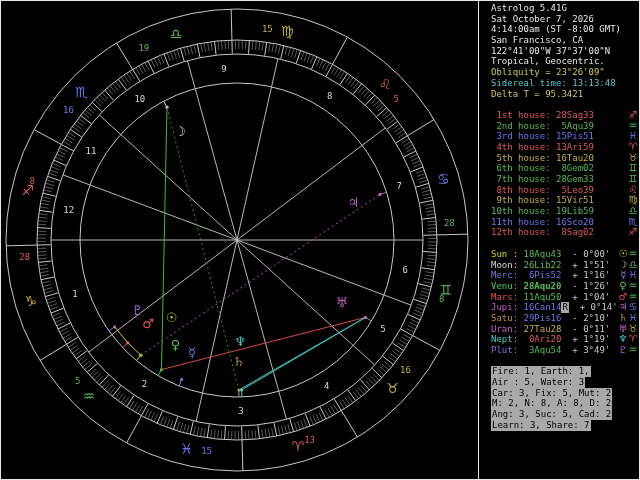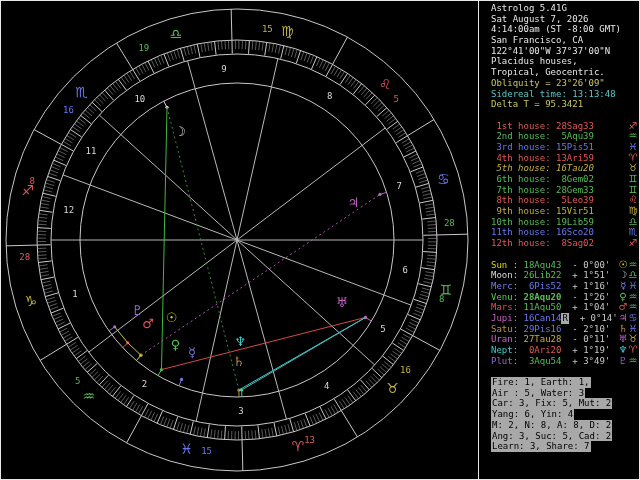--- a/index.html
+++ b/index.html
@@ -476,35 +476,34 @@
       <line x1="238.88490598250274" y1="389.9881566305724" x2="241.65927953461303" y2="389.92761958431254" stroke="#c8c830" stroke-width="1"></line>
       <line x1="166.9956916604877" y1="107.33728174838836" x2="161.50175928043436" y2="369.61487433258003" stroke="#40b840" stroke-width="1"></line>
       <line x1="161.50175928043436" y1="369.61487433258003" x2="365.46710048633895" y2="317.43516057084713" stroke="#d84848" stroke-width="1"></line>
       <line x1="238.88490598250274" y1="389.9881566305724" x2="365.46710048633895" y2="317.43516057084713" stroke="#40c0c0" stroke-width="1"></line>
       <line x1="241.65927953461303" y1="389.92761958431254" x2="365.46710048633895" y2="317.43516057084713" stroke="#40c0c0" stroke-width="1"></line>
       <line x1="166.9956916604877" y1="107.33728174838836" x2="238.88490598250274" y2="389.9881566305724" stroke="#2f8f2f" stroke-width="1" stroke-dasharray="2,3"></line>
       <line x1="140.9232173949017" y1="355.19223864589435" x2="379.91513261564046" y2="194.44492487709084" stroke="#b050b0" stroke-width="1" stroke-dasharray="2,3"></line>
     </svg>
   <div id="panel">
       <div class="prow"><span class="txt" style="color: rgb(232, 232, 232);">Astrolog 5.41G</span></div>
-      <div class="prow"><span class="txt" style="color: rgb(232, 232, 232);">Sat August 7, 2026</span></div>
+      <div class="prow"><span class="txt" style="color: rgb(232, 232, 232);">Sat October 7, 2026</span></div>
       <div class="prow"><span class="txt" style="color: rgb(232, 232, 232);">4:14:00am (ST -8:00 GMT)</span></div>
       <div class="prow"><span class="txt" style="color: rgb(232, 232, 232);">San Francisco, CA</span></div>
       <div class="prow"><span class="txt" style="color: rgb(232, 232, 232);">122°41'00"W 37°37'00"N</span></div>
-      <div class="prow"><span class="txt" style="color: rgb(232, 232, 232);">Placidus houses,</span></div>
       <div class="prow"><span class="txt" style="color: rgb(232, 232, 232);">Tropical, Geocentric.</span></div>
       <div class="prow"><span class="txt" style="color: rgb(200, 200, 96);">Obliquity = 23°26'09"</span></div>
       <div class="prow"><span class="txt" style="color: rgb(88, 200, 200);">Sidereal time: 13:13:48</span></div>
       <div class="prow"><span class="txt" style="color: rgb(200, 200, 96);">Delta T = 95.3421</span></div>
       <div class="prow"></div>
       <div class="prow"><span class="txt" style="color: rgb(224, 88, 88);"> 1st house: 28Sag33</span><span class="sp"></span><span class="g" style="color: rgb(224, 88, 88);">♐</span></div>
       <div class="prow"><span class="txt" style="color: rgb(85, 187, 85);"> 2nd house:  5Aqu39</span><span class="sp"></span><span class="g" style="color: rgb(85, 187, 85);">♒</span></div>
       <div class="prow"><span class="txt" style="color: rgb(102, 120, 238);"> 3rd house: 15Pis51</span><span class="sp"></span><span class="g" style="color: rgb(102, 120, 238);">♓</span></div>
       <div class="prow"><span class="txt" style="color: rgb(224, 88, 88);"> 4th house: 13Ari59</span><span class="sp"></span><span class="g" style="color: rgb(224, 88, 88);">♈</span></div>
-      <div class="prow"><span class="txt" style="color: rgb(196, 176, 64); font-style: italic;"> 5th house: 16Tau20</span><span class="sp"></span><span class="g" style="color: rgb(196, 176, 64);">♉</span></div>
+      <div class="prow"><span class="txt" style="color: rgb(196, 176, 64);"> 5th house: 16Tau20</span><span class="sp"></span><span class="g" style="color: rgb(196, 176, 64);">♉</span></div>
       <div class="prow"><span class="txt" style="color: rgb(85, 187, 85);"> 6th house:  8Gem02</span><span class="sp"></span><span class="g" style="color: rgb(85, 187, 85);">♊</span></div>
       <div class="prow"><span class="txt" style="color: rgb(85, 187, 85); text-align: right;"> 7th house: 28Gem33</span><span class="sp"></span><span class="g" style="color: rgb(85, 187, 85);">♊</span></div>
       <div class="prow"><span class="txt" style="color: rgb(224, 88, 88);"> 8th house:  5Leo39</span><span class="sp"></span><span class="g" style="color: rgb(224, 88, 88);">♌</span></div>
       <div class="prow"><span class="txt" style="color: rgb(196, 176, 64);"> 9th house: 15Vir51</span><span class="sp"></span><span class="g" style="color: rgb(196, 176, 64);">♍</span></div>
       <div class="prow"><span class="txt" style="color: rgb(85, 187, 85);">10th house: 19Lib59</span><span class="sp"></span><span class="g" style="color: rgb(85, 187, 85);">♎</span></div>
       <div class="prow"><span class="txt" style="color: rgb(102, 120, 238);">11th house: 16Sco20</span><span class="sp"></span><span class="g" style="color: rgb(102, 120, 238);">♏</span></div>
       <div class="prow"><span class="txt" style="color: rgb(224, 88, 88);">12th house:  8Sag02</span><span class="sp"></span><span class="g" style="color: rgb(224, 88, 88);">♐</span></div>
       <div class="prow"></div>
       <div class="prow"><span class="txt" style="color: rgb(216, 216, 0);">Sun : </span><span class="txt" style="color: rgb(85, 187, 85);">18Aqu43</span><span class="txt" style="color: rgb(200, 200, 200);">  - 0°00'</span><span class="sp"></span><span class="g" style="color: rgb(216, 216, 0);">☉</span><span class="g" style="color: rgb(85, 187, 85);">♒</span></div>
       <div class="prow"><span class="txt" style="color: rgb(216, 216, 216);">Moon: </span><span class="txt" style="color: rgb(85, 187, 85);">26Lib22</span><span class="txt" style="color: rgb(200, 200, 200);">  + 1°51'</span><span class="sp"></span><span class="g" style="color: rgb(216, 216, 216);">☽</span><span class="g" style="color: rgb(85, 187, 85);">♎</span></div>
@@ -513,19 +512,18 @@
       <div class="prow"><span class="txt" style="color: rgb(224, 80, 80);">Mars: </span><span class="txt" style="color: rgb(85, 187, 85);">11Aqu50</span><span class="txt" style="color: rgb(200, 200, 200);">  + 1°04'</span><span class="sp"></span><span class="g" style="color: rgb(224, 80, 80);">♂</span><span class="g" style="color: rgb(85, 187, 85);">♒</span></div>
       <div class="prow"><span class="txt" style="color: rgb(192, 96, 192);">Jupi: </span><span class="txt" style="color: rgb(102, 120, 238);">16Can14</span><span class="inv">R</span><span class="txt" style="color: rgb(200, 200, 200);">  + 0°14'</span><span class="sp"></span><span class="g" style="color: rgb(192, 96, 192);">♃</span><span class="g" style="color: rgb(102, 120, 238);">♋</span></div>
       <div class="prow"><span class="txt" style="color: rgb(184, 144, 72);">Satu: </span><span class="txt" style="color: rgb(102, 120, 238); text-align: right;">29Pis16</span><span class="txt" style="color: rgb(200, 200, 200);">  - 2°10'</span><span class="sp"></span><span class="g" style="color: rgb(184, 144, 72);">♄</span><span class="g" style="color: rgb(102, 120, 238);">♓</span></div>
       <div class="prow"><span class="txt" style="color: rgb(200, 100, 200);">Uran: </span><span class="txt" style="color: rgb(196, 176, 64);">27Tau28</span><span class="txt" style="color: rgb(200, 200, 200);">  - 0°11'</span><span class="sp"></span><span class="g" style="color: rgb(200, 100, 200);">♅</span><span class="g" style="color: rgb(196, 176, 64);">♉</span></div>
       <div class="prow"><span class="txt" style="color: rgb(64, 200, 200);">Nept: </span><span class="txt" style="color: rgb(224, 88, 88);"> 0Ari20</span><span class="txt" style="color: rgb(200, 200, 200);">  + 1°19'</span><span class="sp"></span><span class="g" style="color: rgb(64, 200, 200);">♆</span><span class="g" style="color: rgb(224, 88, 88);">♈</span></div>
       <div class="prow"><span class="txt" style="color: rgb(152, 104, 216);">Plut: </span><span class="txt" style="color: rgb(85, 187, 85);"> 3Aqu54</span><span class="txt" style="color: rgb(200, 200, 200);">  + 3°49'</span><span class="sp"></span><span class="g" style="color: rgb(152, 104, 216);">♇</span><span class="g" style="color: rgb(85, 187, 85);">♒</span></div>
       <div class="prow"></div>
       <div class="prow"><span class="inv">Fire: 1, Earth: 1,</span></div>
       <div class="prow"><span class="inv">Air : 5, Water: 3</span></div>
       <div class="prow"><span class="inv">Car: 3, Fix: 5, Mut: 2</span></div>
-      <div class="prow"><span class="inv">Yang: 6, Yin: 4</span></div>
       <div class="prow"><span class="inv">M: 2, N: 8, A: 8, D: 2</span></div>
       <div class="prow"><span class="inv">Ang: 3, Suc: 5, Cad: 2</span></div>
       <div class="prow"><span class="inv">Learn: 3, Share: 7</span></div>
     </div>
   <div id="frame"></div>
 </div>
 
 </body></html>

